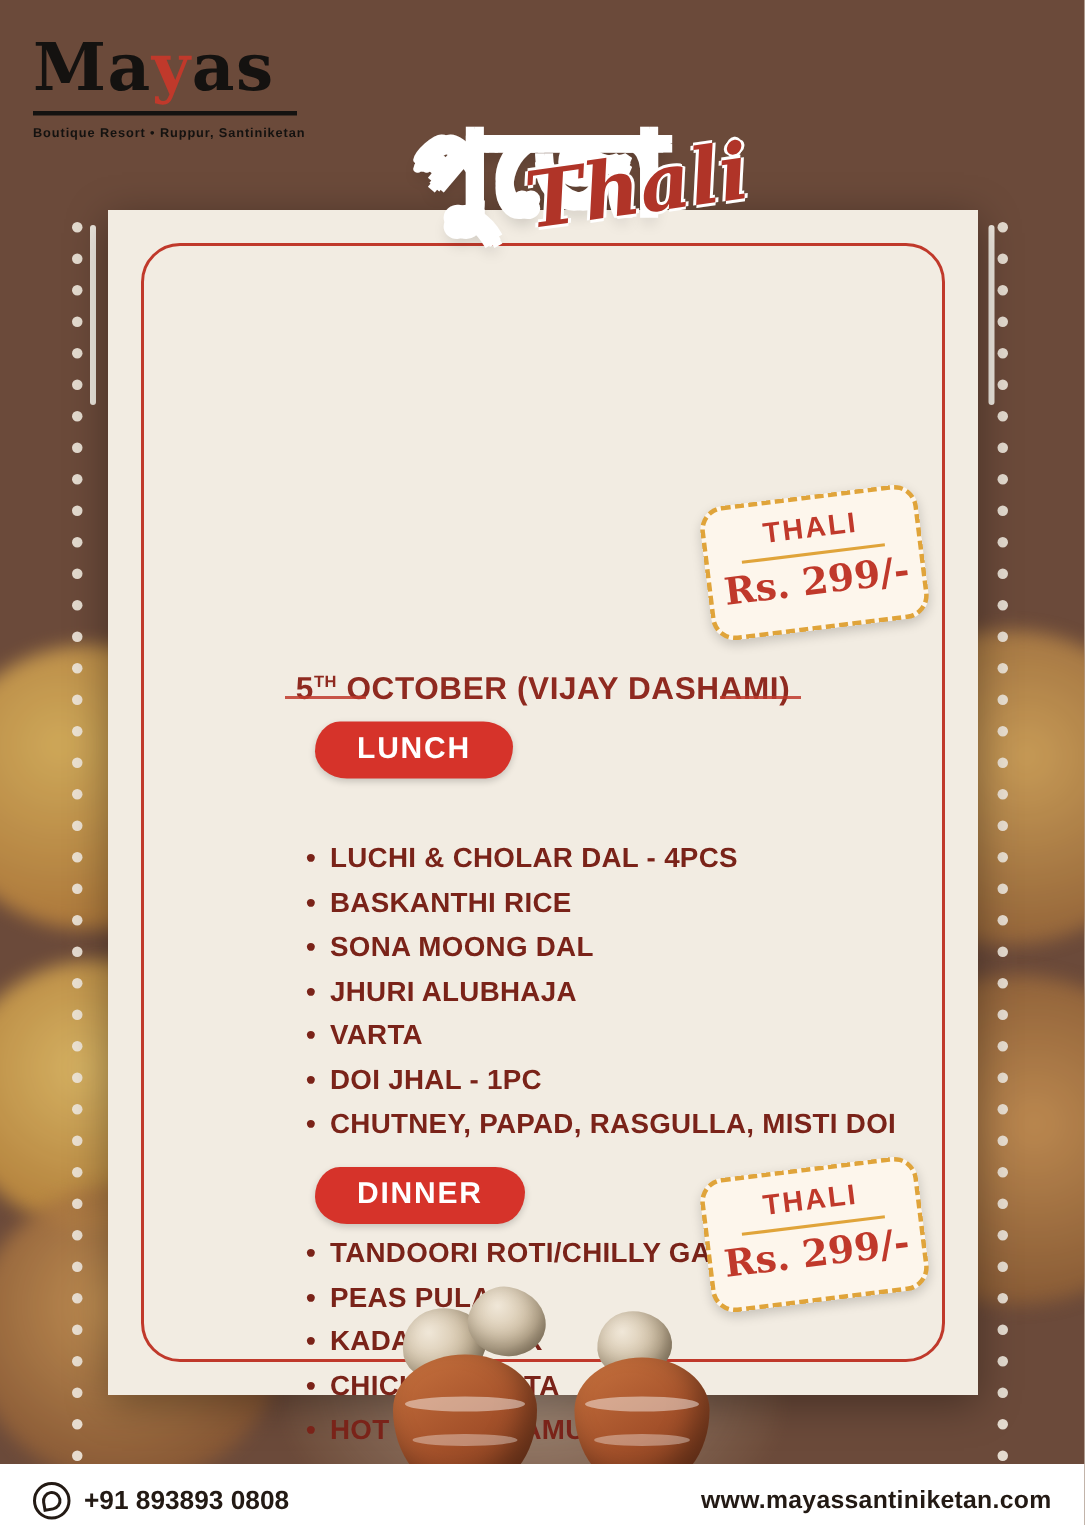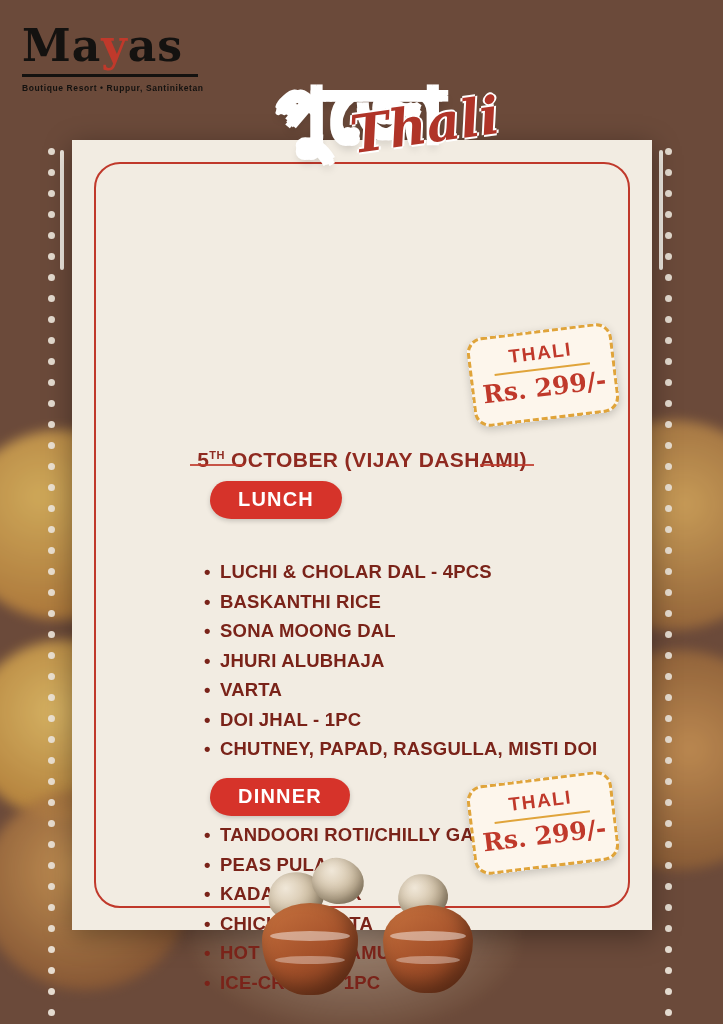--- a/index.html
+++ b/index.html
@@ -509,14 +509,21 @@
   <div class="pot p1">
     <div class="rim"></div>
     <div class="rim2"></div>
   </div>
   <div class="coconut c3"></div>
   <div class="pot p2">
     <div class="rim"></div>
     <div class="rim2"></div>
   </div>
 
+  <div class="footer">
+    <div class="phone">
+      <span class="wa-icon"></span>
+      <span>+91 893893 0808</span>
+    </div>
+    <div class="website">www.mayassantiniketan.com</div>
+  </div>
 
 </div>
 
 </body></html>

